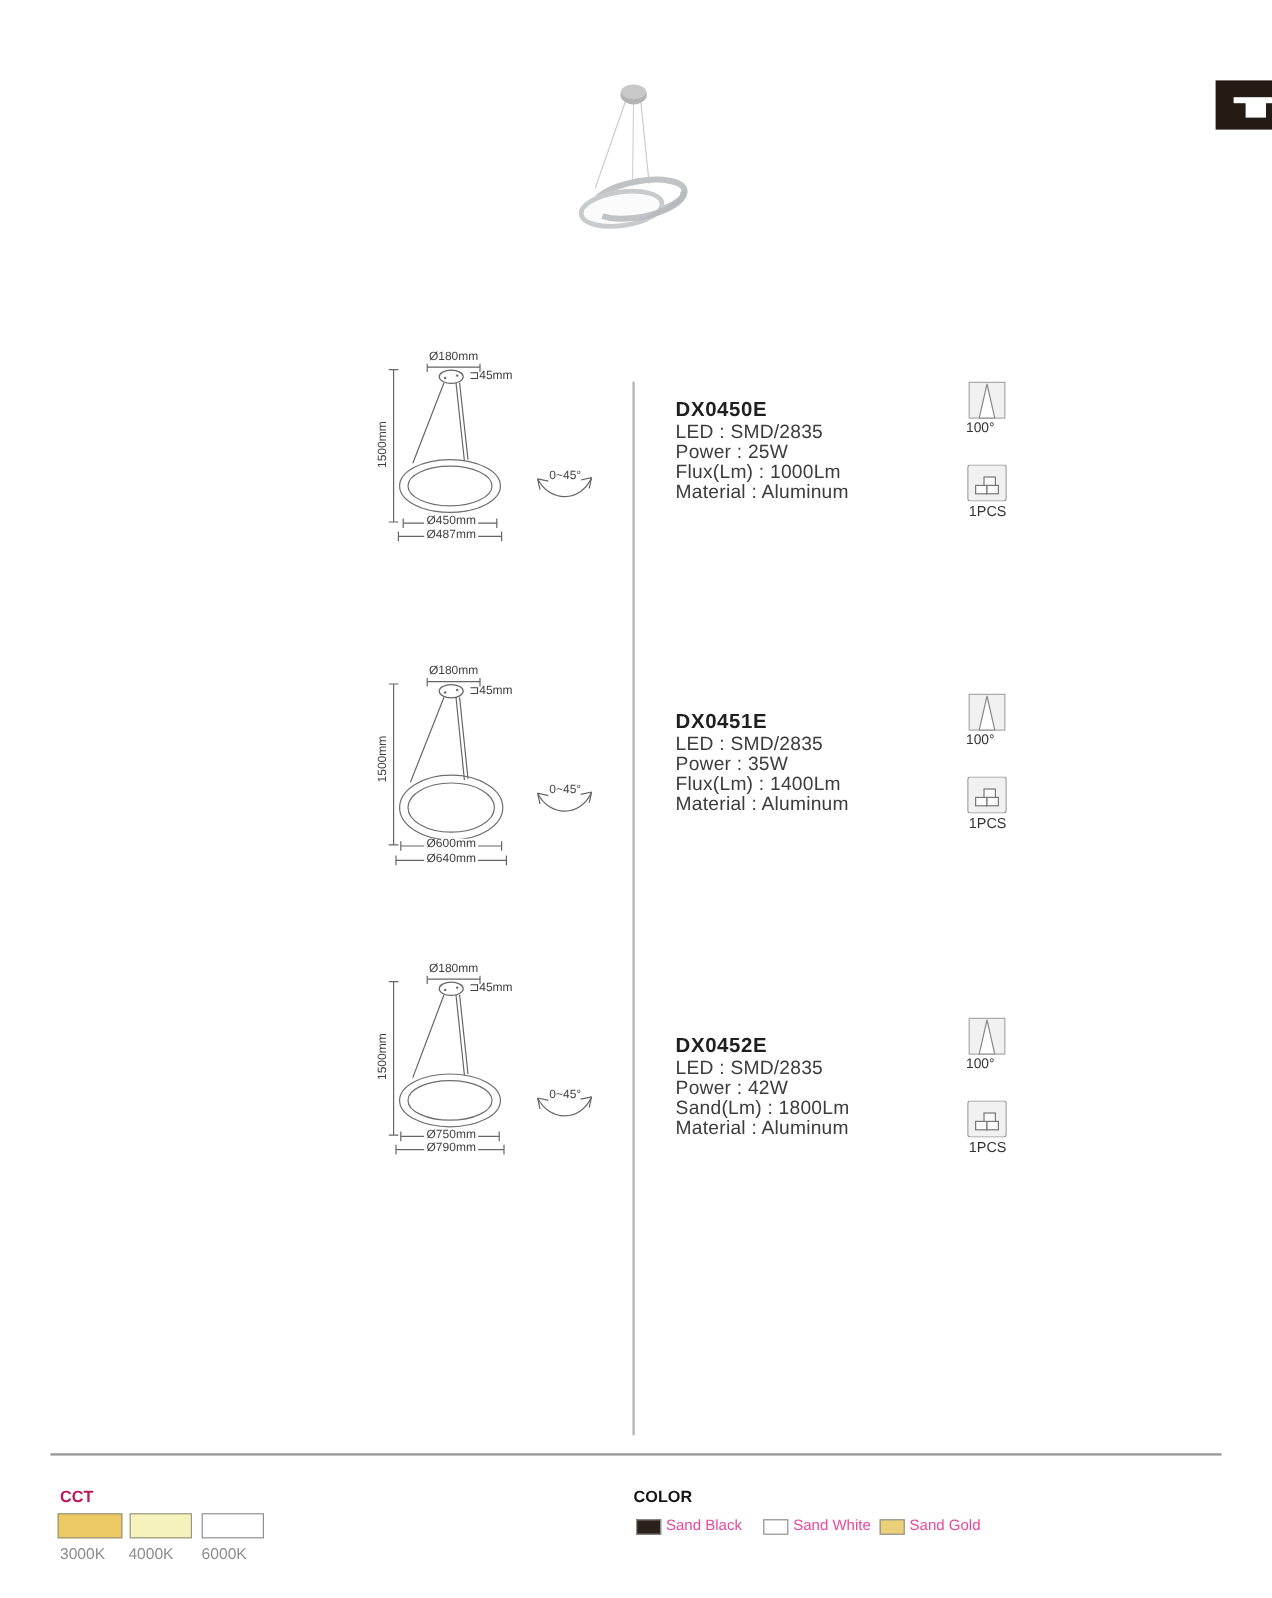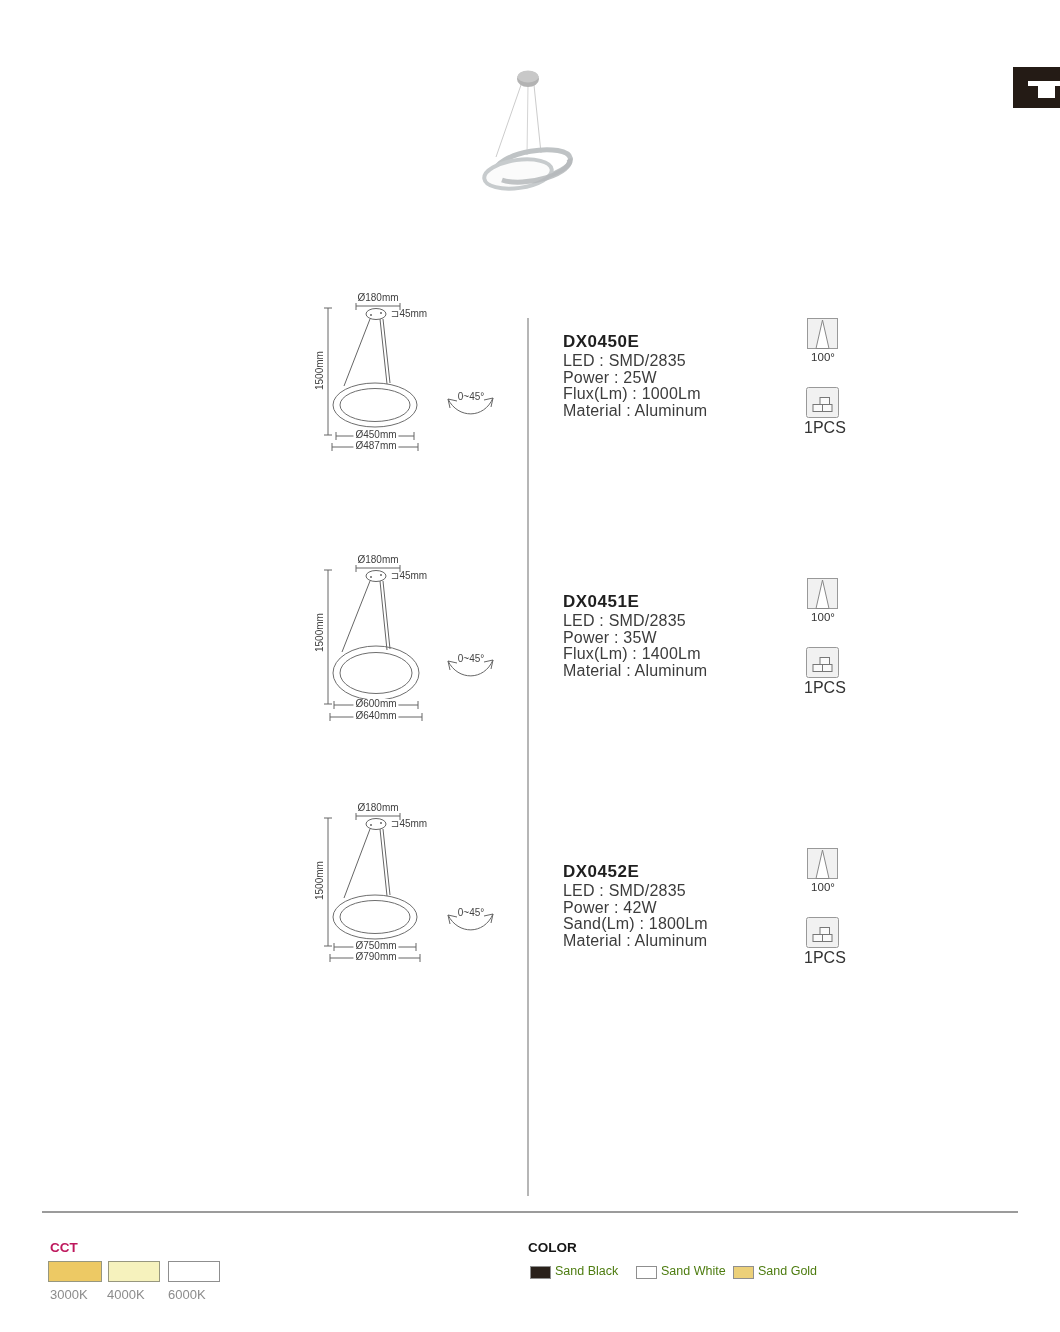--- a/index.html
+++ b/index.html
@@ -36,38 +36,38 @@
   .row1 .lab-d1{top:135px;} .row1 .lab-d2{top:146px;}
   .row2 .lab-d1{top:142px;} .row2 .lab-d2{top:154px;}
   .row3 .lab-d1{top:136px;} .row3 .lab-d2{top:147px;}
 
   .model{position:absolute;left:563px;top:21px;font-size:17px;font-weight:bold;
          color:#1f1f1f;letter-spacing:.5px;}
   .specs{position:absolute;left:563px;top:59px;font-size:16px;color:#3c3c3c;}
   .specs div{line-height:16.5px;letter-spacing:.2px;}
 
   .icon-beam{position:absolute;left:807px;top:24px;}
-  .beam-label{position:absolute;left:805px;top:57px;width:36px;text-align:center;
+  .beam-label{position:absolute;left:805px;top:57px;width:36px;
               font-size:11.5px;color:#333;}
   .icon-pack{position:absolute;left:806px;top:93px;}
   .pack-label{position:absolute;left:804px;top:125px;width:38px;text-align:center;
-              font-size:16px;color:#333;}
+              font-size:12px;color:#333;}
 
   
   .cct-title{position:absolute;left:50px;top:1240px;font-size:13.5px;font-weight:bold;color:#be185d;}
   .swatch{position:absolute;top:1261px;height:19px;border:1px solid #97977f;}
   .sw0{left:48px;width:52px;} .sw1{left:108px;width:50px;} .sw2{left:168px;width:50px;border-color:#8f8f8f;}
   .cct-lab{position:absolute;top:1287px;font-size:13px;color:#8c8c8c;}
   .cl0{left:50px;} .cl1{left:107px;} .cl2{left:168px;}
 
   .color-title{position:absolute;left:528px;top:1240px;font-size:13.5px;font-weight:bold;color:#161616;}
   .color-item{position:absolute;top:1264px;height:16px;}
   .ci0{left:530px;} .ci1{left:636px;} .ci2{left:733px;}
   .chip{position:absolute;left:0;top:2px;width:19px;height:11px;border:1px solid #8f8f8f;}
-  .chip-lab{position:absolute;left:25px;top:0;font-size:12.5px;color:#4d7c0f;white-space:nowrap;}
+  .chip-lab{position:absolute;left:25px;top:0;font-size:12.5px;color:#ec4899;white-space:nowrap;}
 
   .diag-stroke{stroke:#666;stroke-width:1;fill:none;}
   .ring-stroke{stroke:#6e6e6e;stroke-width:1;fill:none;}
 </style>
 </head>
 <body>
 
 <div class="page">
 
   <div class="hero">

